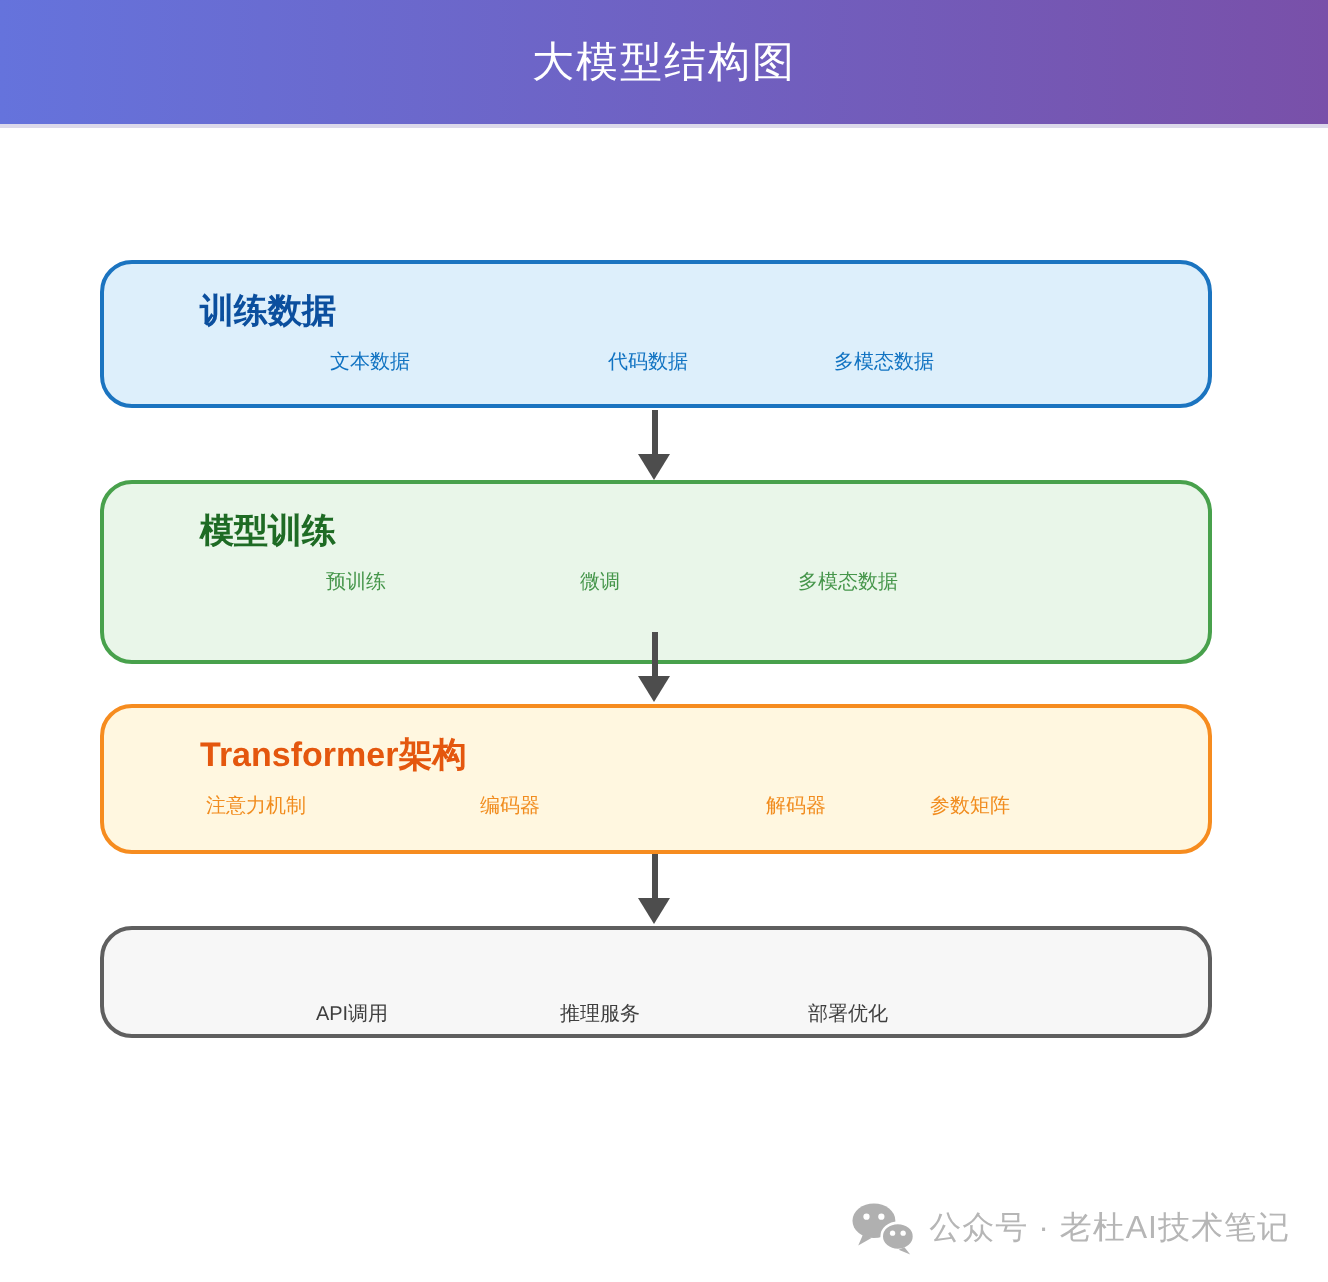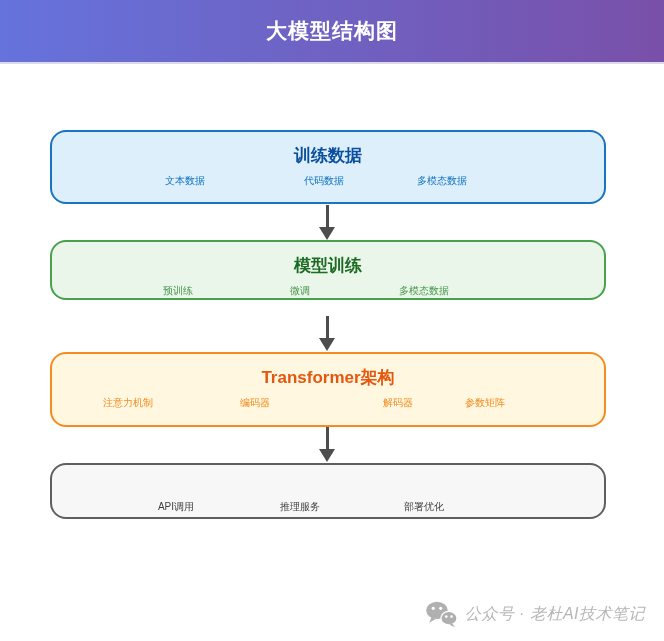--- a/index.html
+++ b/index.html
@@ -9,42 +9,43 @@
     overflow:hidden;
   }
   
   .header{
     position:absolute;left:0;top:0;width:664px;height:62px;
     background:linear-gradient(90deg,var(--hdr-from,#6573dc),var(--hdr-to,#7950a9));
     border-bottom:2px solid #dcd9ea;
     display:flex;align-items:center;justify-content:center;
   }
   .header-title{
-    color:#ffffff;font-size:21px;font-weight:bold;letter-spacing:1px;
+    color:#ffffff;font-size:21px;font-weight:normal;letter-spacing:1px;
   }
   
   .node{
     position:absolute;left:50px;width:556px;box-sizing:border-box;
     background:var(--fill,#eee);
     border:2px solid var(--border,#888);
     border-radius:16px;
   }
   .node-title{
-    text-align:center;font-size:17px;font-weight:bold;
+    font-size:17px;font-weight:bold;
     color:var(--title-color,#222);
     margin-top:12px;
+    margin-left:48px;
   }
   .node-items{position:absolute;left:0;top:0;width:100%;height:100%;}
   .node-item{
     position:absolute;transform:translateX(-50%);
     font-size:10px;color:var(--item-color,#444);white-space:nowrap;
     top:42px;
   }
   #node-0{top:130px;height:74px;}
-  #node-1{top:240px;height:60px;}
+  #node-1{top:240px;height:92px;}
   #node-2{top:352px;height:75px;}
   #node-3{top:463px;height:56px;}
   #node-3 .node-title{margin-top:7px;}
   #node-3 .node-item{top:35px;}
   
   .arrow{
     position:absolute;left:319px;width:16px;
     display:flex;flex-direction:column;align-items:center;
   }
   .arrow-stem{width:3px;height:22px;background:var(--arrow,#4d4d4d);}
@@ -52,21 +53,21 @@
     width:0;height:0;
     border-left:8px solid transparent;border-right:8px solid transparent;
     border-top:13px solid var(--arrow,#4d4d4d);
   }
   #arrow-0{top:205px;}
   #arrow-1{top:316px;}
   #arrow-2{top:427px;}
   
   .footer{
     position:absolute;right:19px;top:598px;height:32px;
-    display:flex;align-items:center;gap:7px;font-style:italic;
+    display:flex;align-items:center;gap:7px;
   }
   .footer-text{font-size:16px;color:#b6b6b6;letter-spacing:0.5px;}
   .wechat-icon{display:block;}
 </style>
 </head>
 <body style="--hdr-from: #6573dc; --hdr-to: #7950a9; --arrow: #4d4d4d;">
 
 <div class="header">
   <div class="header-title">大模型结构图</div>
 </div>

